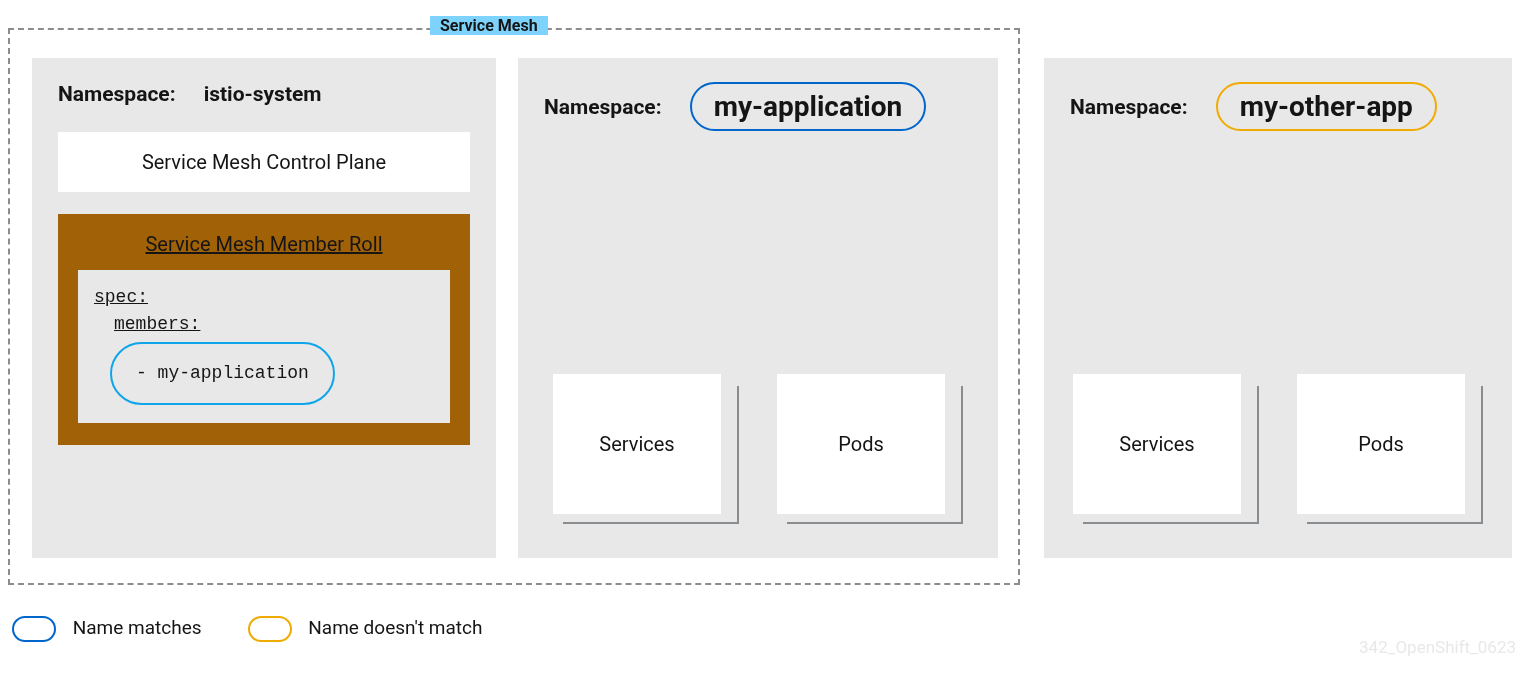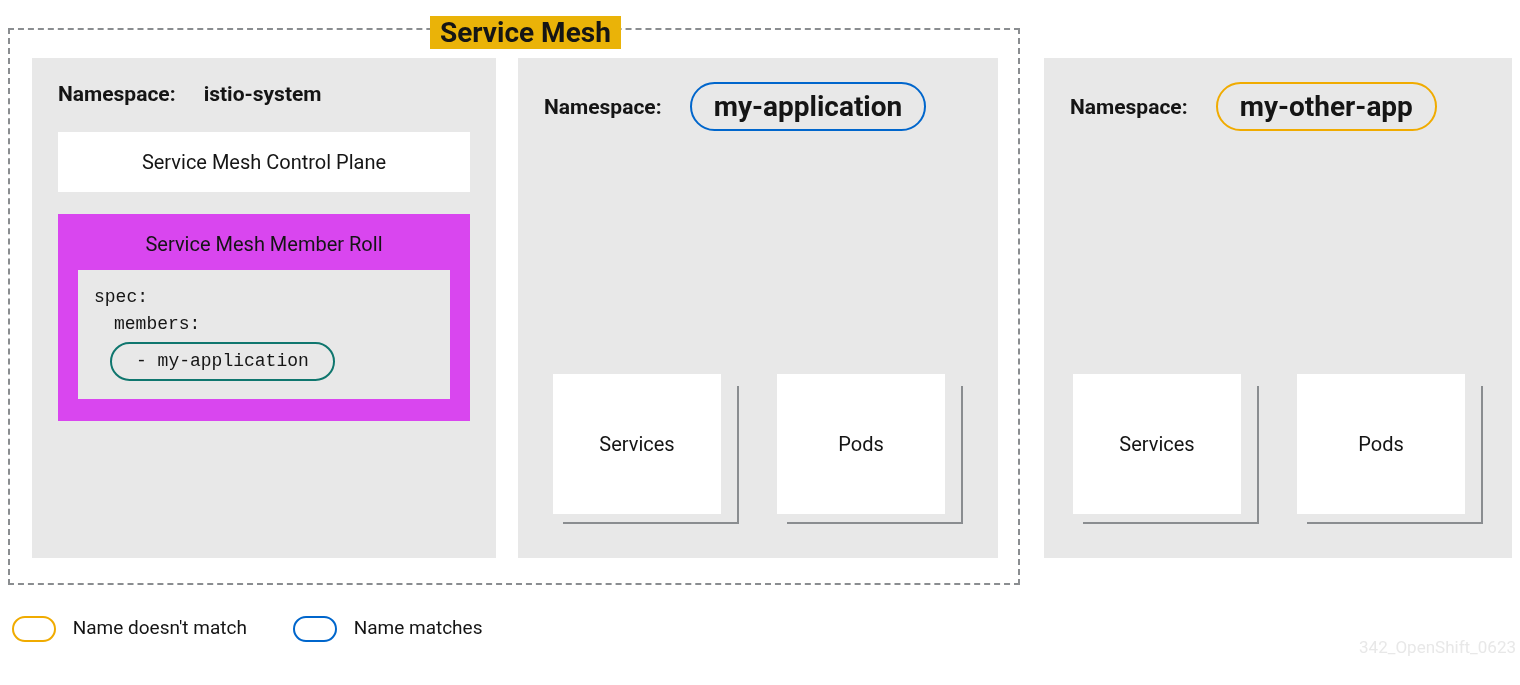--- a/index.html
+++ b/index.html
@@ -18,24 +18,24 @@
     left: 8px;
     top: 28px;
     width: 1012px;
     height: 557px;
     border: 2px dashed #8a8d90;
   }
   .mesh-label {
     position: absolute;
     left: 430px;
     top: 16px;
-    background: #eab308;
+    background: #7dd3fc;
     padding: 0 10px;
     font-weight: 700;
-    font-size: 28px;
+    font-size: 16px;
   }
   .ns-box {
     position: absolute;
     background: #e8e8e8;
     padding: 24px 26px 28px 26px;
   }
   .ns-istio { left: 32px; top: 58px; width: 464px; height: 500px; }
   .ns-app  { left: 518px; top: 58px; width: 480px; height: 500px; }
   .ns-other{ left: 1044px; top: 58px; width: 468px; height: 500px; }
 
@@ -61,40 +61,41 @@
   .pill-orange { border-color: #f0ab00; }
 
   .white-card {
     background: #fff;
     padding: 18px 16px;
     text-align: center;
     font-size: 20px;
     margin-bottom: 22px;
   }
   .roll-card {
-    background: #d946ef;
+    background: #a16207;
     padding: 18px 20px 22px 20px;
+    text-decoration: underline;
   }
   .roll-title {
     text-align: center;
     font-size: 20px;
     margin-bottom: 14px;
   }
   .spec-box {
     background: #e8e8e8;
     padding: 14px 16px 18px 16px;
     font-family: "SFMono-Regular", Consolas, "Liberation Mono", Menlo, monospace;
     font-size: 18px;
     line-height: 1.5;
   }
   .spec-member-pill {
     display: inline-block;
-    border: 2px solid #0f766e;
+    border: 2px solid #0ea5e9;
     border-radius: 999px;
-    padding: 4px 24px;
+    padding: 16px 24px;
     margin-top: 4px;
     margin-left: 16px;
     font-family: "SFMono-Regular", Consolas, "Liberation Mono", Menlo, monospace;
   }
 
   .wl-row {
     position: absolute;
     bottom: 34px;
     left: 26px;
     right: 26px;
@@ -206,22 +207,22 @@
     </div>
     <div class="stack">
       <div class="shadow"></div>
       <div class="front">Pods</div>
     </div>
   </div>
 </div>
 
 <div class="legend">
   <span>
+    <span class="legend-pill" style="border-color:#0066cc"></span>
+    <span>Name matches</span>
+  </span>
+  <span>
     <span class="legend-pill" style="border-color:#f0ab00"></span>
     <span>Name doesn't match</span>
   </span>
-  <span>
-    <span class="legend-pill" style="border-color:#0066cc"></span>
-    <span>Name matches</span>
-  </span>
 </div>
 
 <div class="watermark">342_OpenShift_0623</div>
 
 </body></html>

